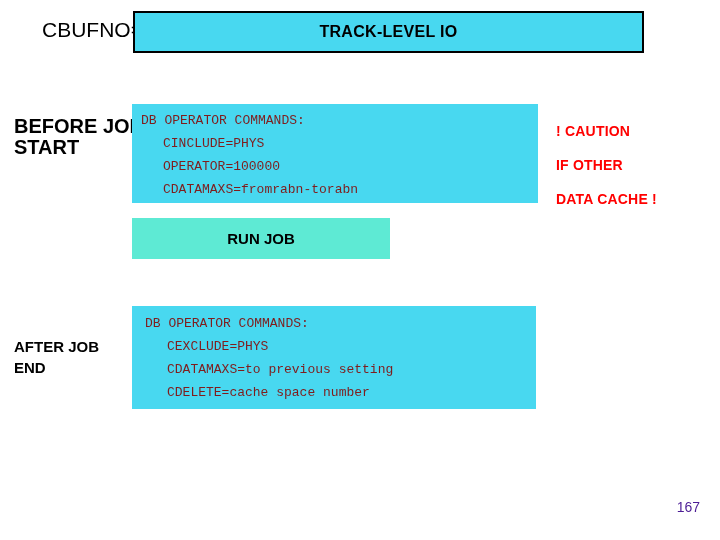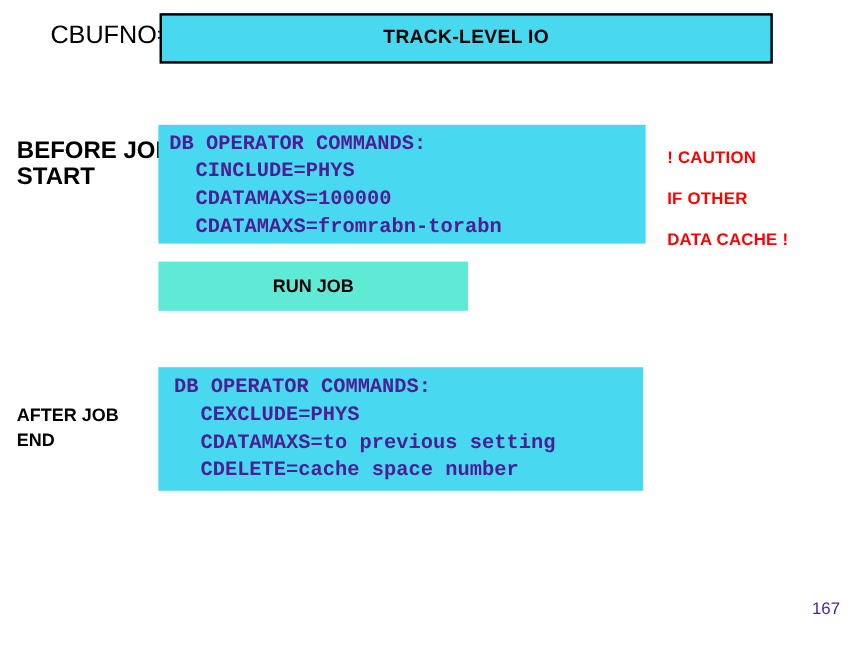--- a/index.html
+++ b/index.html
@@ -76,25 +76,24 @@
   .cmd-box-2 {
     position: absolute;
     left: 132px;
     top: 306px;
     width: 404px;
     height: 103px;
     background: #48d8f0;
   }
   .mono {
     font-family: "Liberation Mono", monospace;
-    font-size: 17px;
-    color: #4c1d95;
+    font-size: 13px;
+    color: #7f1d1d;
     white-space: pre;
     line-height: 23px;
-    font-weight: bold;
   }
   .cmd-inner {
     position: absolute;
     left: 9px;
     top: 5px;
   }
   .cmd-inner-2 {
     position: absolute;
     left: 13px;
     top: 6px;
@@ -168,21 +167,21 @@
     <div class="title-box-text">TRACK-LEVEL IO</div>
   </div>
 
   <div class="before-label">BEFORE JOB
 START</div>
 
   <div class="cmd-box-1">
     <div class="cmd-inner">
       <div class="mono">DB OPERATOR COMMANDS:</div>
       <div class="mono indent1">CINCLUDE=PHYS</div>
-      <div class="mono indent1">CDATAMAXS=100000</div>
+      <div class="mono indent1">OPERATOR=100000</div>
       <div class="mono indent1">CDATAMAXS=fromrabn-torabn</div>
     </div>
   </div>
 
   <div class="caution">! CAUTION
 IF OTHER
 DATA CACHE !</div>
 
   <div class="run-box">
     <div class="run-text">RUN JOB</div>

